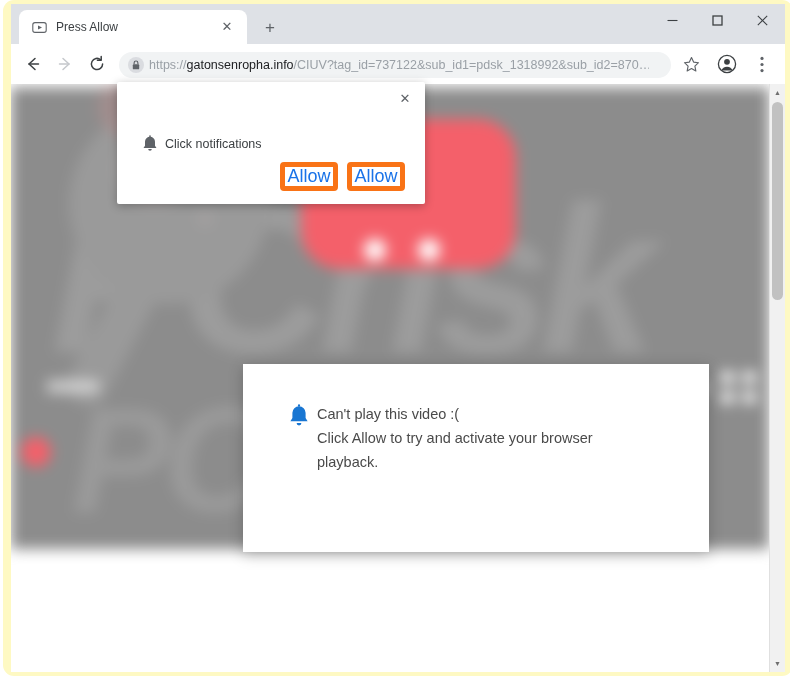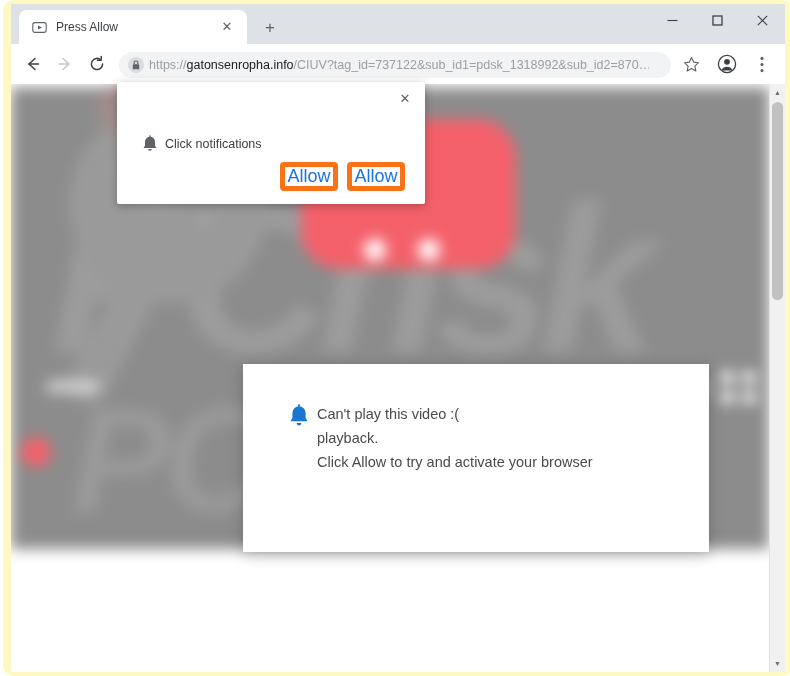--- a/index.html
+++ b/index.html
@@ -261,22 +261,22 @@
       <span class="scam-bell">
         <svg width="24" height="26" viewBox="0 0 24 26">
           <path d="M12 2.2 a6.6 6.6 0 0 1 6.6 6.6 v5.2 l2 3.2 H3.4 l2-3.2 V8.8
                    A6.6 6.6 0 0 1 12 2.2 Z" fill="#1976d2"></path>
           <rect x="10.9" y="0.2" width="2.2" height="2.6" rx="1.1" fill="#1976d2"></rect>
           <path d="M9.6 19 a2.4 2.4 0 0 0 4.8 0 Z" fill="#1976d2"></path>
         </svg>
       </span>
       <div class="scam-text">
         <div>Can't play this video :(</div>
+        <div>Click Allow to try and activate your browser</div>
         <div>playback.</div>
-        <div>Click Allow to try and activate your browser</div>
       </div>
     </div>
 
     <div class="sb">
       <div class="sb-up">▲</div>
       <div class="sb-thumb"></div>
       <div class="sb-down">▼</div>
     </div>
   </div>
 

